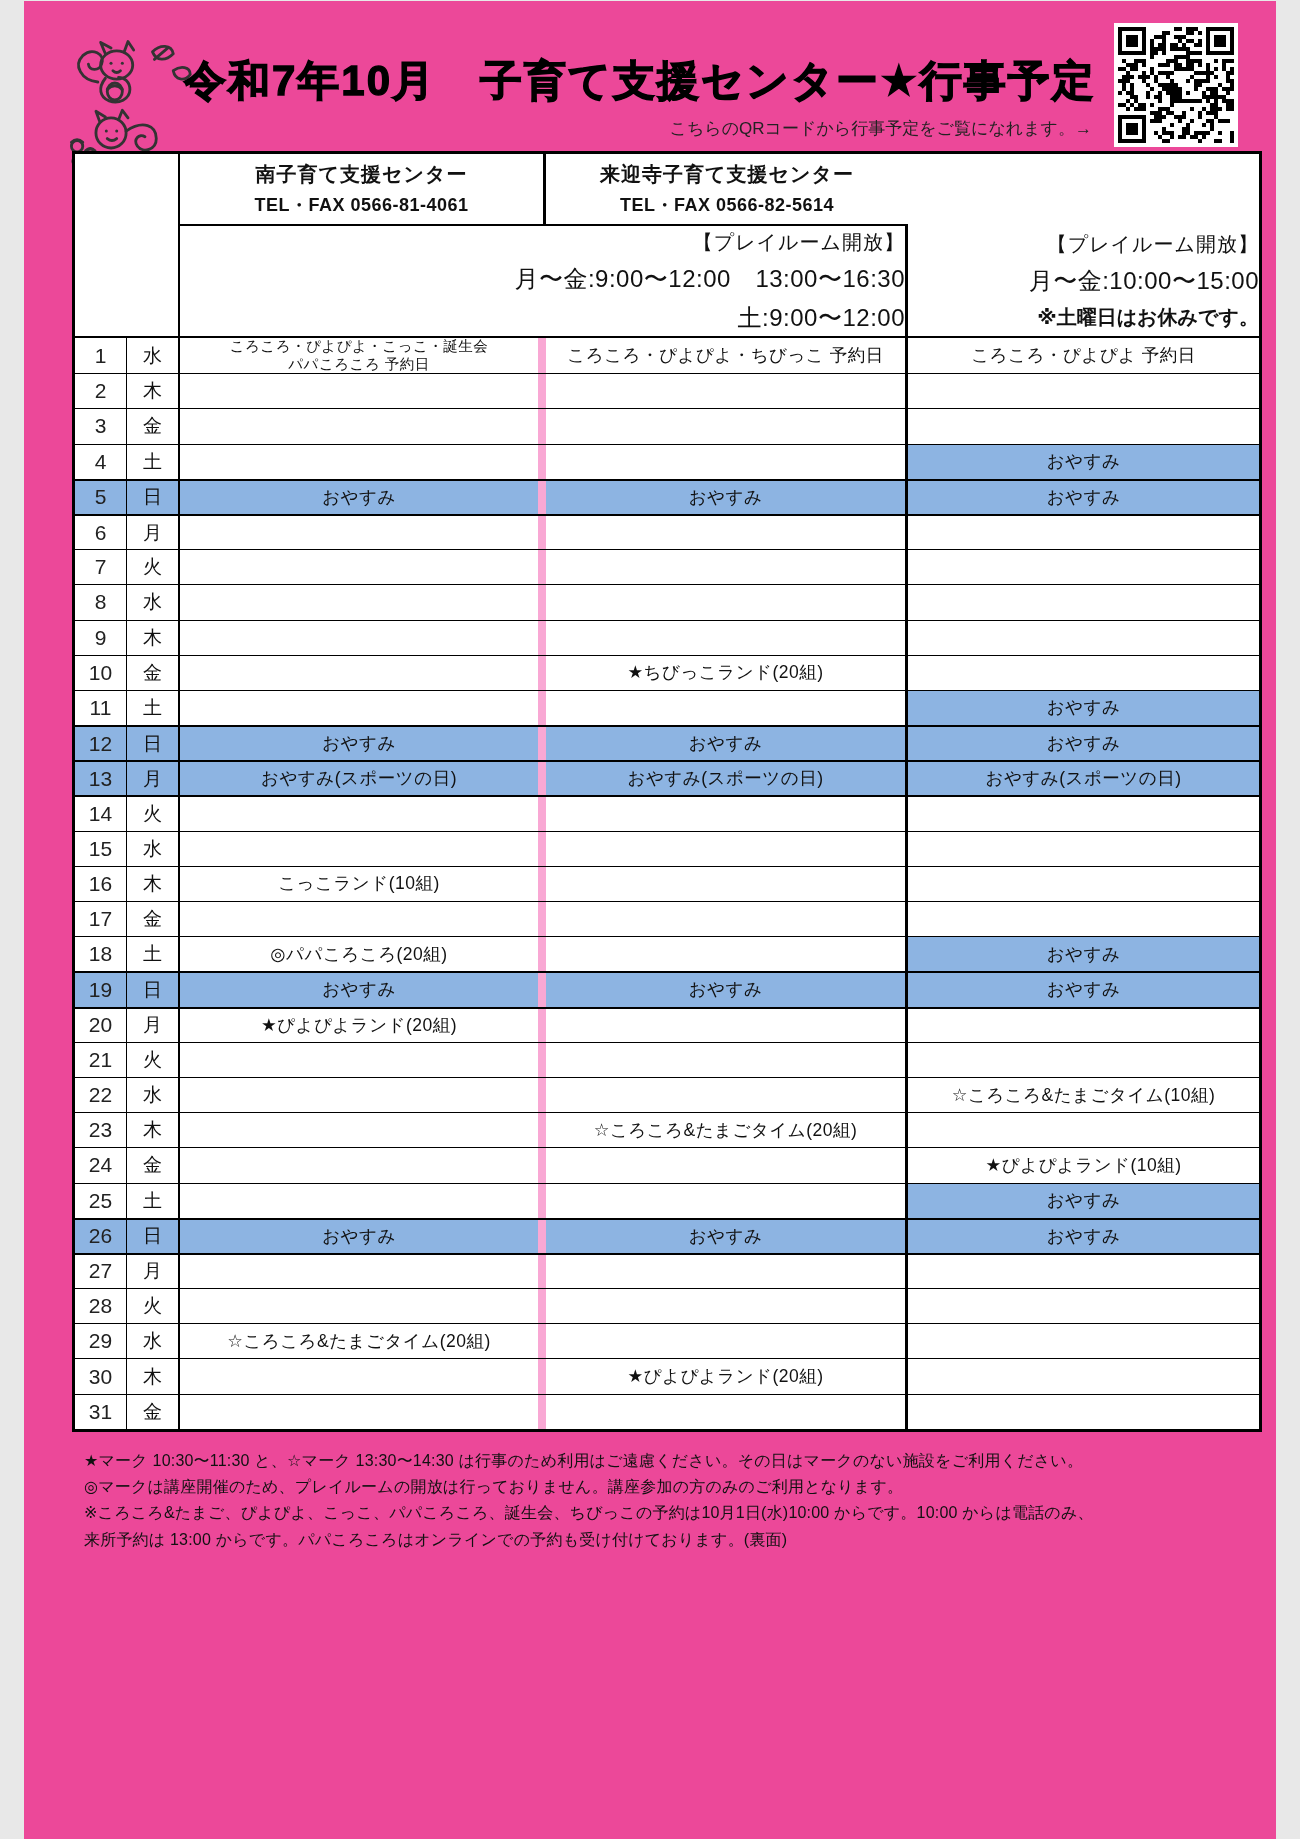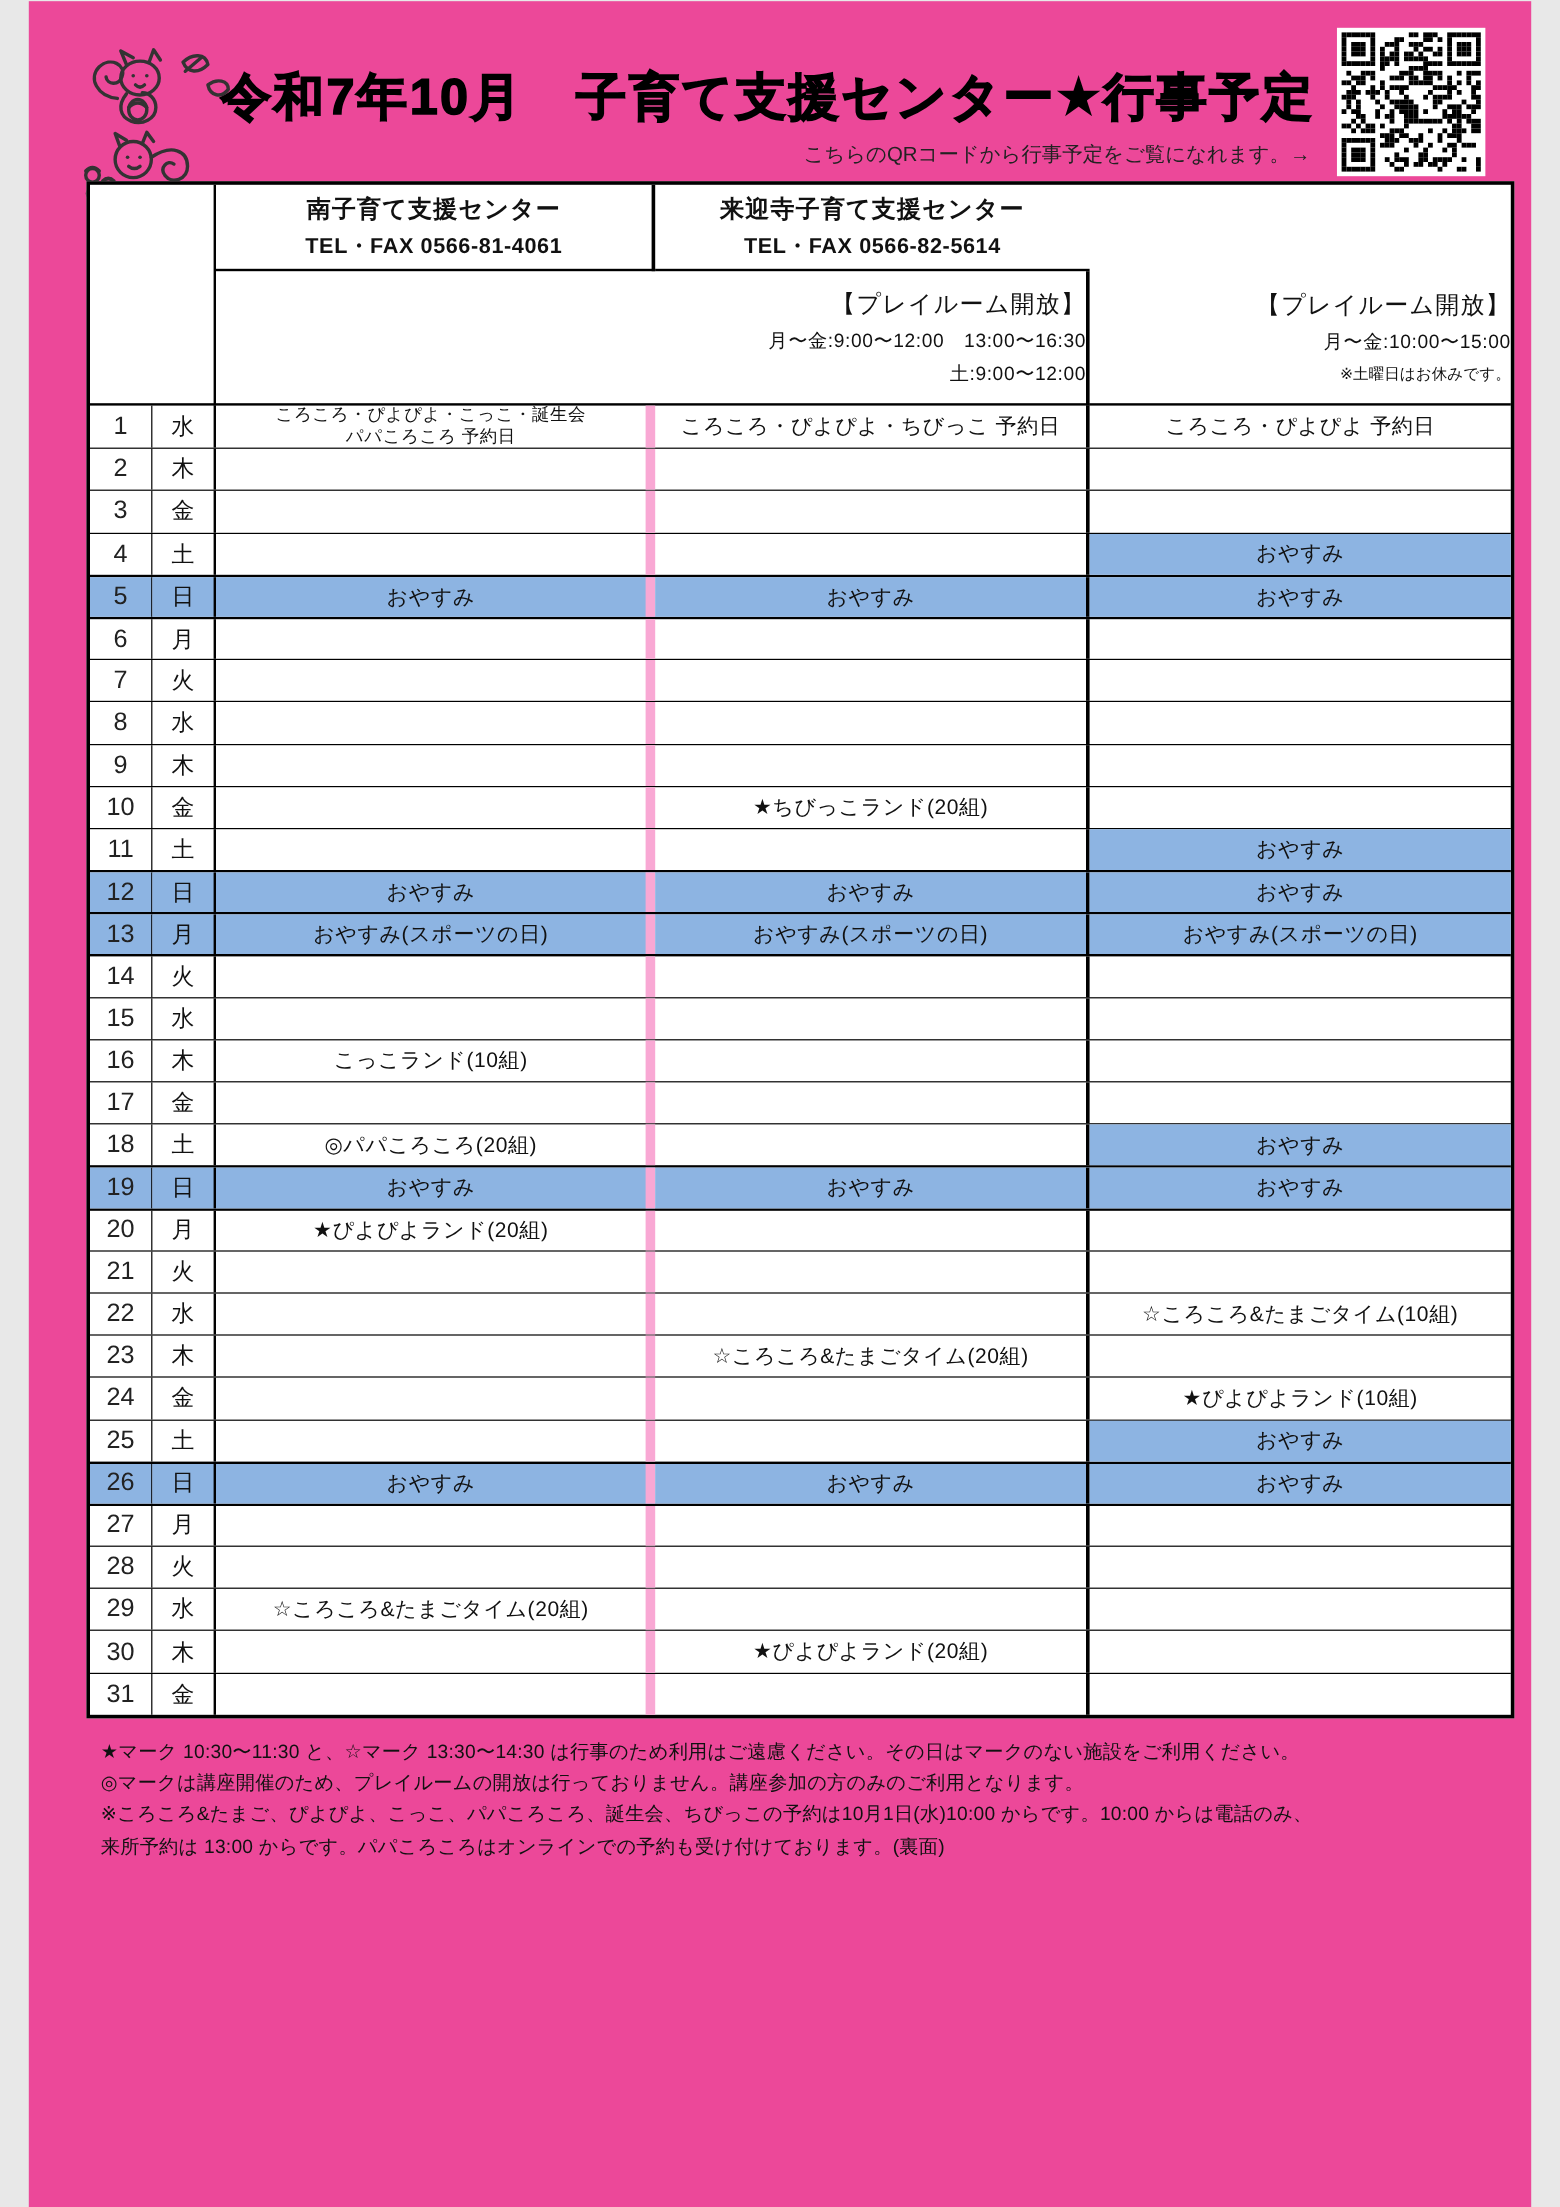--- a/index.html
+++ b/index.html
@@ -22,22 +22,22 @@
   .chead{display:flex;flex-direction:column;align-items:center;justify-content:center;gap:5px;
          border-bottom:2px solid #000;}
   .chead.b3{border-right:3px solid #000;}
   .center-name{font-size:20px;font-weight:700;letter-spacing:1px;}
   .center-tel{font-size:18px;font-weight:700;letter-spacing:.5px;}
   .playroom{display:flex;flex-direction:column;align-items:flex-end;justify-content:center;gap:7px;
             border-bottom:2.5px solid #000;}
   .playroom.span2{grid-column:2/4;border-right:3px solid #000;}
   .playroom.last{grid-column:4;}
   .pr-head{font-size:20px;letter-spacing:1px;}
-  .pr-line{font-size:16px;letter-spacing:.5px;}
-  .pr-note{font-size:13px;}
+  .pr-line{font-size:24px;letter-spacing:.5px;}
+  .pr-note{font-size:20px;font-weight:bold;}
 
   
   .day-row{display:grid;grid-template-columns:52px 53px 366px 362px 351px;height:35.2px;
            border-top:1.5px solid #000;}
   .day-row:first-child{border-top:0;}
   .day-row.holiday,.day-row.after-holiday{border-top-width:2.5px;}
   .cell{display:flex;align-items:center;justify-content:center;overflow:hidden;}
   .day-row>.cell:nth-child(1){border-right:1.5px solid #000;font-size:21px;color:#222;}
   .day-row>.cell:nth-child(2){border-right:2px solid #000;font-size:19px;}
   .day-row>.cell:nth-child(3){border-right:8px solid #f9a8d4;}

